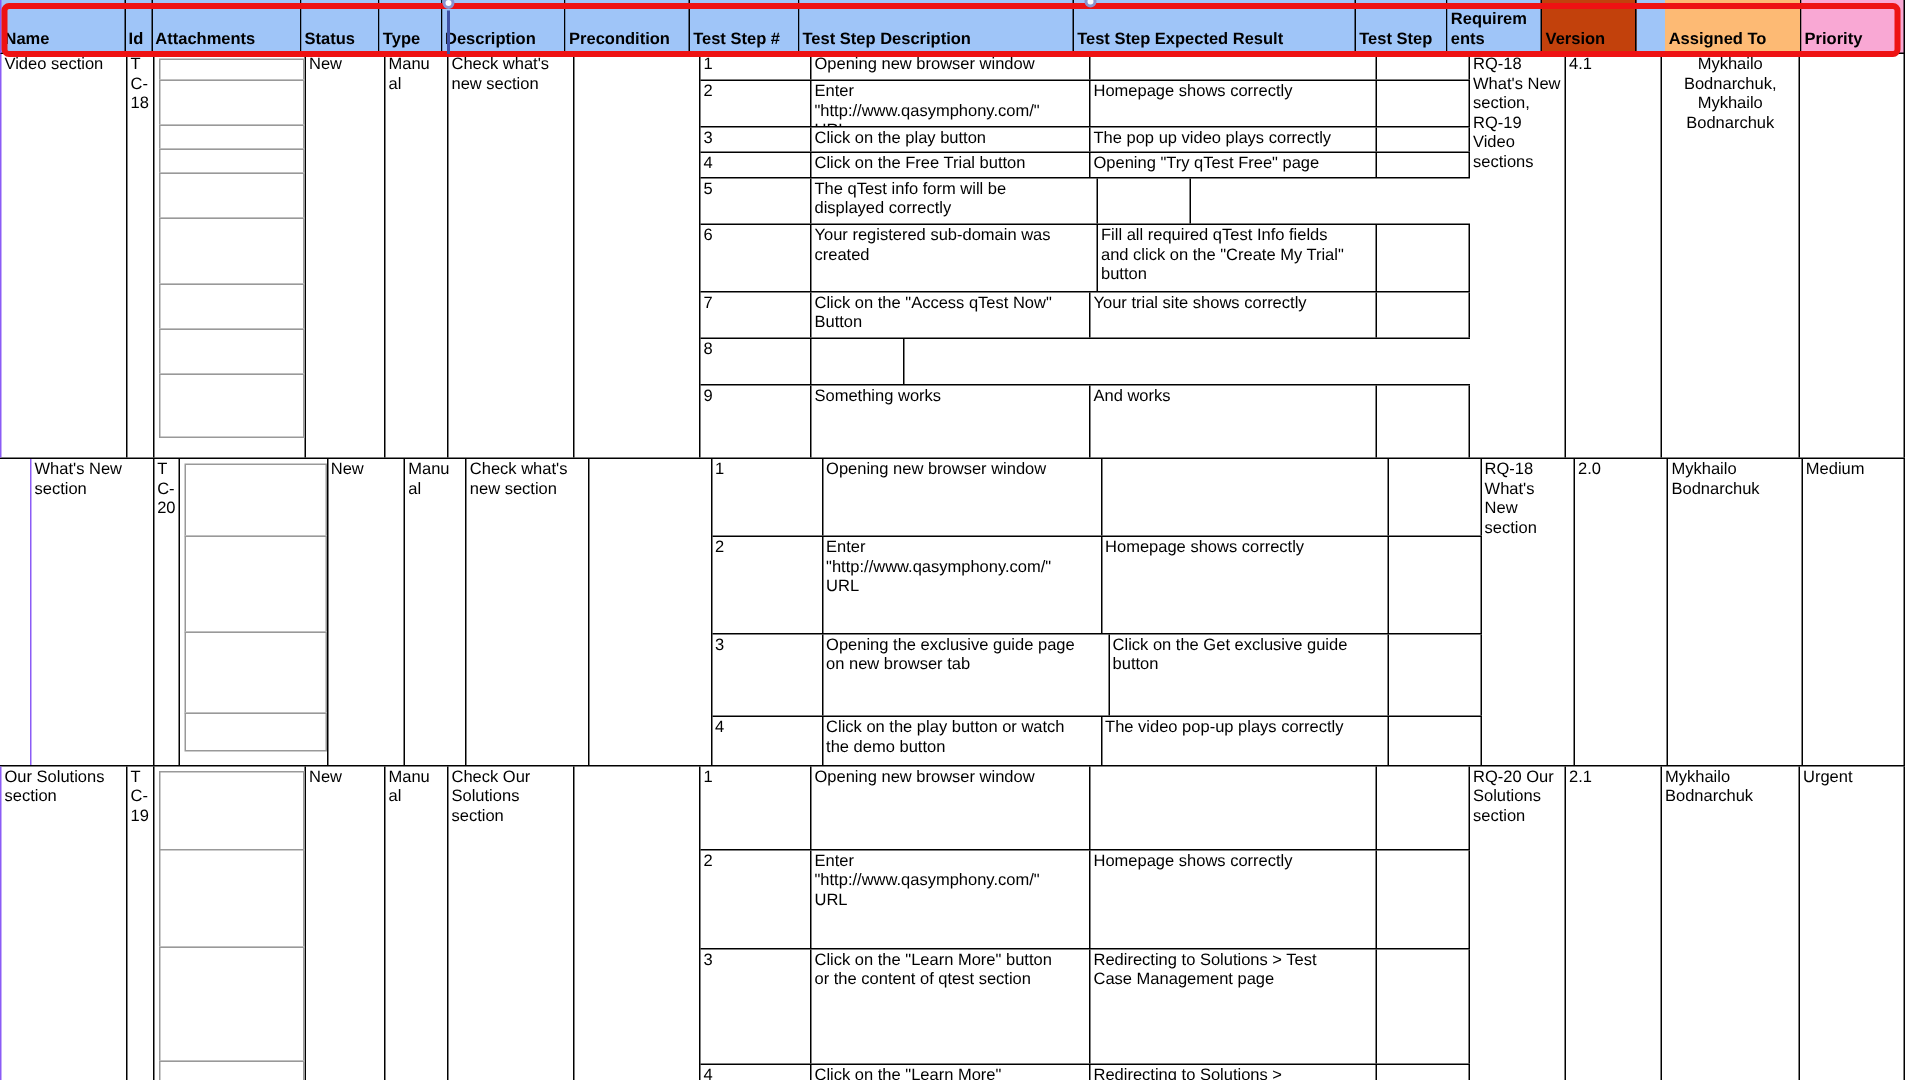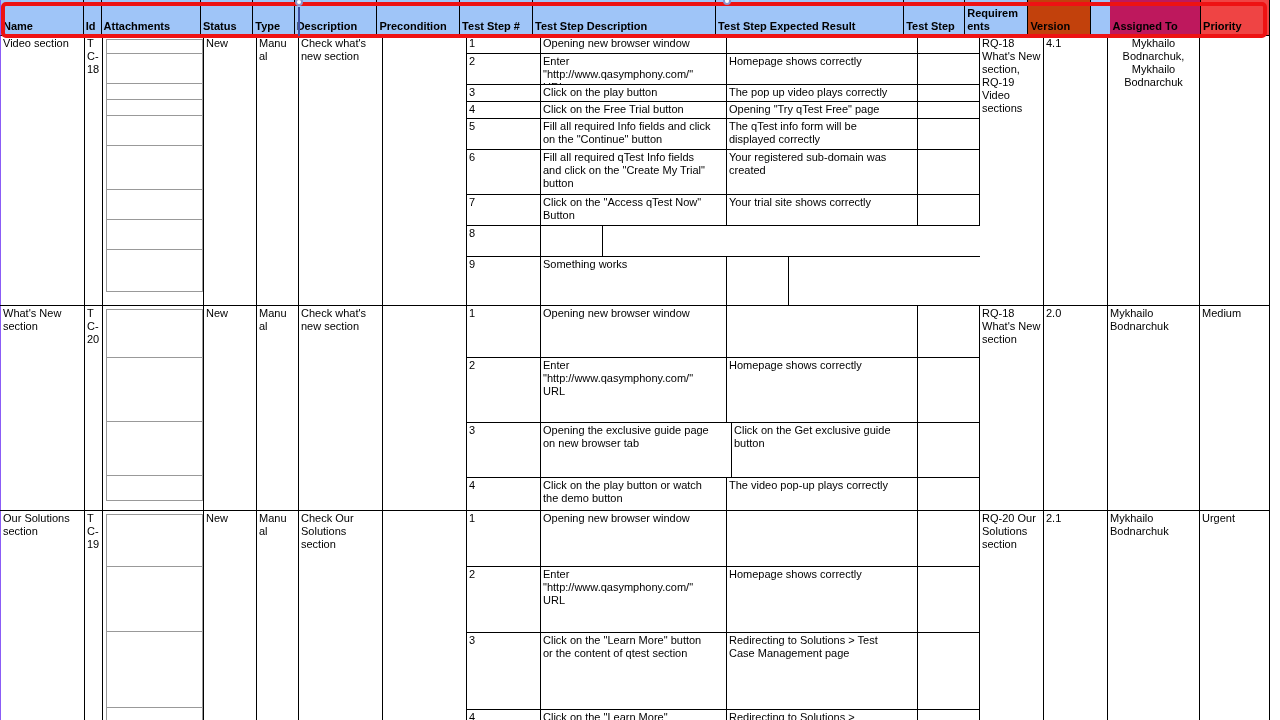--- a/index.html
+++ b/index.html
@@ -56,22 +56,22 @@
       <div class="hcell" style="width: 53px; background: rgb(159, 197, 248);">Status</div>
       <div class="hcell" style="width: 42px; background: rgb(159, 197, 248);">Type</div>
       <div class="hcell" style="width: 84px; background: rgb(159, 197, 248);">Description</div>
       <div class="hcell" style="width: 84px; background: rgb(159, 197, 248);">Precondition</div>
       <div class="hcell" style="width: 74px; background: rgb(159, 197, 248);">Test Step #</div>
       <div class="hcell" style="width: 186px; background: rgb(159, 197, 248);">Test Step Description</div>
       <div class="hcell" style="width: 191px; background: rgb(159, 197, 248);">Test Step Expected Result</div>
       <div class="hcell" style="width: 62px; background: rgb(159, 197, 248);">Test Step</div>
       <div class="hcell typecell" style="width: 64px; background: rgb(159, 197, 248);">Requirements</div>
       <div class="hcell" style="width: 64px; background: #c2410c;">Version</div>
-      <div class="hcell" style="width: 92px; background: #be185d; margin-left: 19px;">Assigned To</div>
-      <div class="hcell" style="width: 70px; background: #ef4444; text-align: center;">Priority</div>
+      <div class="hcell" style="width: 92px; background: #fdba74; margin-left: 19px;">Assigned To</div>
+      <div class="hcell" style="width: 70px; background: #f9a8d4; text-align: center;">Priority</div>
     </div>
   <div id="rowsContainer">
       <div class="trow" style="height: 270px;">
         <div class="cell first" style="width: 85px;">Video section</div>
         <div class="cell idcell" style="width: 18px;">TC-18</div>
         <div class="cell attcell" style="width: 101px;">
           <div class="attbox" style="height: 15px;"></div>
           <div class="attbox" style="height: 31px;"></div>
           <div class="attbox" style="height: 17px;"></div>
           <div class="attbox" style="height: 17px;"></div>
@@ -105,52 +105,52 @@
             <div class="stepcell" style="width: 62px;"></div>
           </div>
           <div class="steprow" style="height: 17px;">
             <div class="stepcell" style="width: 74px;">4</div>
             <div class="stepcell stepdesc" style="width: 186px;">Click on the Free Trial button</div>
             <div class="stepcell stepexp" style="width: 191px;">Opening "Try qTest Free" page</div>
             <div class="stepcell" style="width: 62px;"></div>
           </div>
           <div class="steprow" style="height: 31px;">
             <div class="stepcell" style="width: 74px;">5</div>
-            <div class="stepcell stepdesc" style="width: 186px;">Fill all required Info fields and click on the "Continue" button</div>
             <div class="stepcell stepexp" style="width: 191px;">The qTest info form will be displayed correctly</div>
             <div class="stepcell" style="width: 62px;"></div>
           </div>
           <div class="steprow" style="height: 45px;">
             <div class="stepcell" style="width: 74px;">6</div>
+            <div class="stepcell stepexp" style="width: 191px;">Your registered sub-domain was created</div>
             <div class="stepcell stepdesc" style="width: 186px;">Fill all required qTest Info fields and click on the "Create My Trial" button</div>
-            <div class="stepcell stepexp" style="width: 191px;">Your registered sub-domain was created</div>
             <div class="stepcell" style="width: 62px;"></div>
           </div>
           <div class="steprow" style="height: 31px;">
             <div class="stepcell" style="width: 74px;">7</div>
             <div class="stepcell stepdesc" style="width: 186px;">Click on the "Access qTest Now" Button</div>
             <div class="stepcell stepexp" style="width: 191px;">Your trial site shows correctly</div>
             <div class="stepcell" style="width: 62px;"></div>
           </div>
           <div class="steprow" style="height: 31px;">
             <div class="stepcell" style="width: 74px;">8</div>
             <div class="stepcell" style="width: 62px;"></div>
           </div>
           <div class="steprow last">
             <div class="stepcell" style="width: 74px;">9</div>
             <div class="stepcell stepdesc" style="width: 186px;">Something works</div>
+            <div class="stepcell stepexp" style="width: 191px;">And works</div>
             <div class="stepcell" style="width: 62px;"></div>
           </div>
         </div>
         <div class="cell" style="width: 64px;">RQ-18 What's New section, RQ-19 Video sections</div>
         <div class="cell" style="width: 64px;">4.1</div>
         <div class="cell" style="width: 92px; text-align: center;">Mykhailo Bodnarchuk, Mykhailo Bodnarchuk</div>
         <div class="cell" style="width: 70px;"></div>
       </div>
-      <div class="trow" style="height: 205px;">
+      <div class="trow" style="height: 205px; padding-left: 20px;">
         <div class="cell first" style="width: 85px;">What's New section</div>
         <div class="cell idcell" style="width: 18px;">TC-20</div>
         <div class="cell attcell" style="width: 101px;">
           <div class="attbox" style="height: 49px;"></div>
           <div class="attbox" style="height: 65px;"></div>
           <div class="attbox" style="height: 55px;"></div>
           <div class="attbox" style="height: 26px;"></div>
         </div>
         <div class="cell" style="width: 53px;">New</div>
         <div class="cell typecell" style="width: 42px;">Manual</div>

